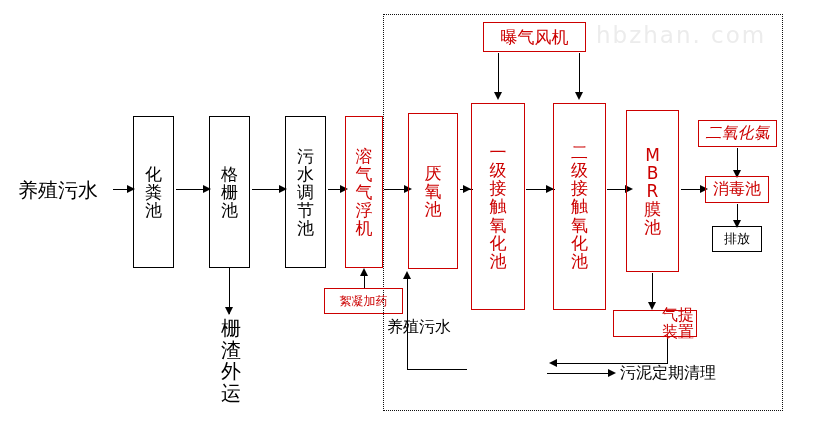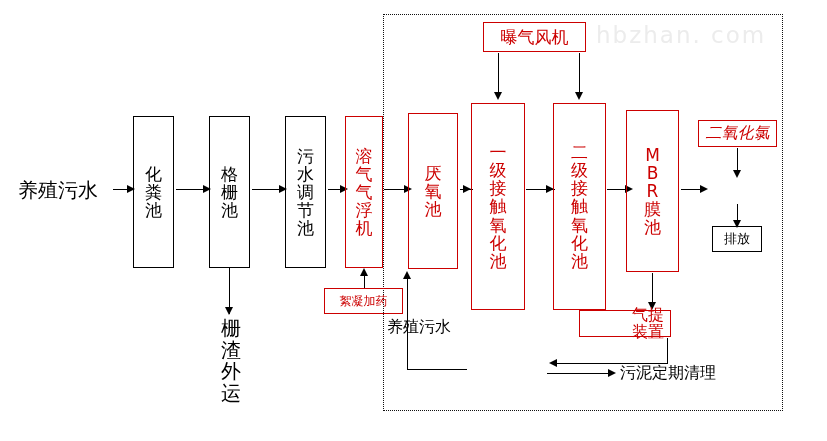--- a/index.html
+++ b/index.html
@@ -194,36 +194,39 @@
 
   <div class="hline" style="left:681px;top:189px;width:25px;"></div>
   <div class="ar-r" style="left:700px;top:185px;"></div>
 
   <div class="box horiz red-box" style="left:698px;top:120px;width:79px;height:27px;">
     <span class="lbl red" style="font-size:16px;font-style:italic;">二氧化氯</span>
   </div>
   <div class="vline" style="left:737px;top:148px;height:26px;"></div>
   <div class="ar-d" style="left:733px;top:170px;"></div>
 
+  <div class="box horiz red-box" style="left:705px;top:176px;width:64px;height:27px;">
+    <span class="lbl red" style="font-size:16px;">消毒池</span>
+  </div>
   <div class="vline" style="left:737px;top:204px;height:21px;"></div>
   <div class="ar-d" style="left:733px;top:220px;"></div>
 
   <div class="box horiz" style="left:712px;top:226px;width:50px;height:26px;">
     <span class="lbl black" style="font-size:13px;">排放</span>
   </div>
 
   <div class="box horiz red-box" style="left:324px;top:288px;width:79px;height:26px;">
     <span class="lbl red" style="font-size:12px;">絮凝加药</span>
   </div>
   <div class="vline" style="left:364px;top:274px;height:15px;"></div>
   <div class="ar-u" style="left:360px;top:268px;"></div>
 
   <div class="vline" style="left:652px;top:273px;height:35px;"></div>
   <div class="ar-d" style="left:648px;top:302px;"></div>
-  <div class="box horiz red-box" style="left:579px;top:310px;width:92px;height:27px;padding-left:46px;">
+  <div class="box horiz red-box" style="left:613px;top:310px;width:84px;height:27px;padding-left:46px;">
     <span class="lbl red" style="font-size:16px;">气提装置</span>
   </div>
 
   <div class="vline" style="left:667px;top:338px;height:25px;"></div>
   <div class="hline" style="left:551px;top:363px;width:117px;"></div>
   <div class="ar-l" style="left:549px;top:359px;"></div>
 
 
   <div class="hline" style="left:547px;top:373px;width:64px;"></div>
   <div class="ar-r" style="left:608px;top:369px;"></div>

